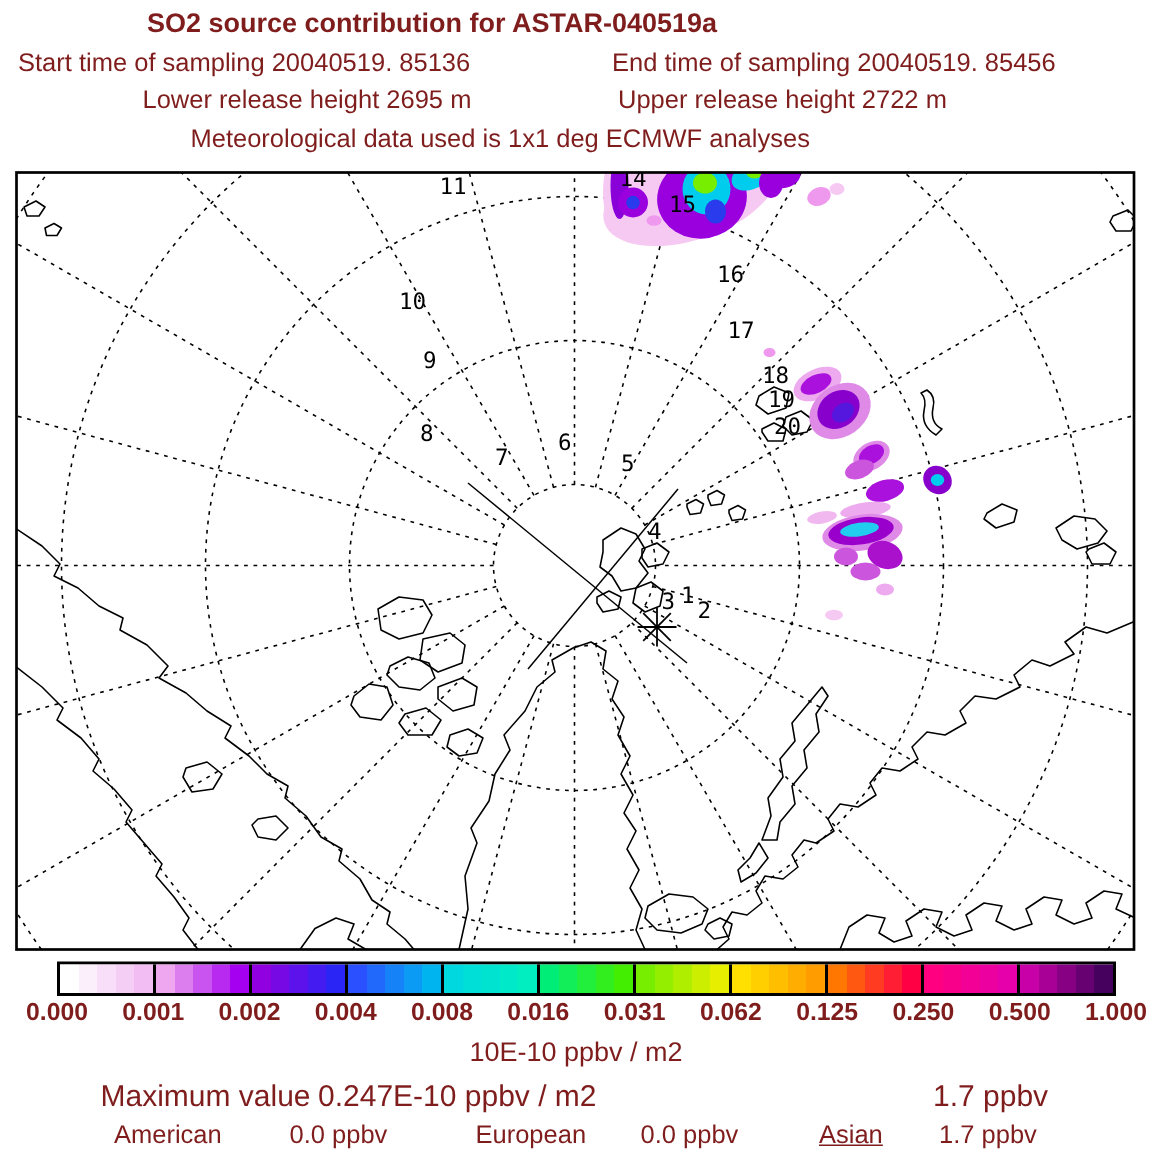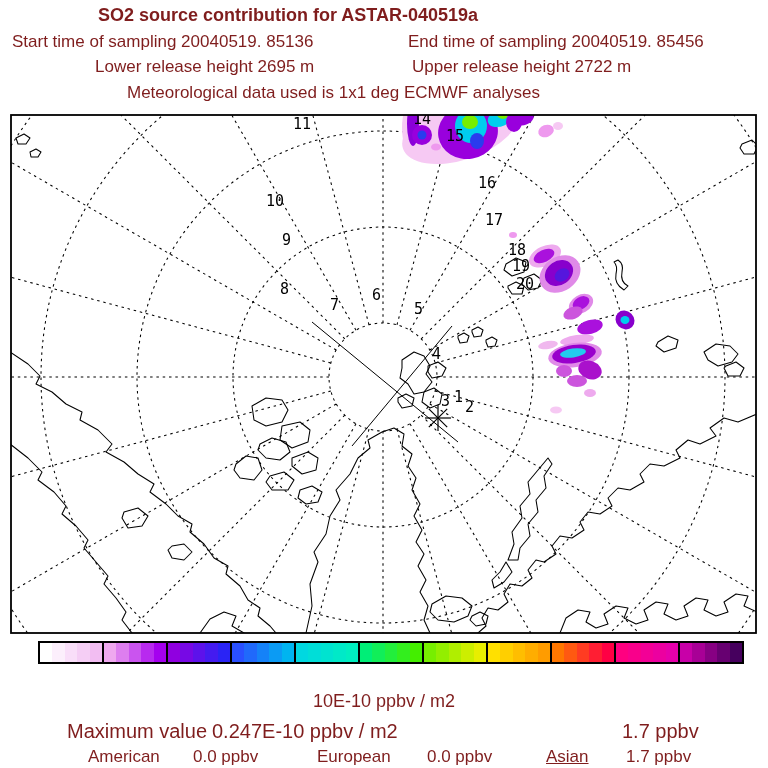--- a/index.html
+++ b/index.html
@@ -204,25 +204,39 @@
       <div class="cb-seg" style="background: linear-gradient(to right, rgb(144, 0, 224) 0%, rgb(144, 0, 224) 20%, rgb(119, 9, 229) 20%, rgb(119, 9, 229) 40%, rgb(93, 18, 235) 40%, rgb(93, 18, 235) 60%, rgb(68, 27, 240) 60%, rgb(68, 27, 240) 80%, rgb(42, 36, 245) 80%, rgb(42, 36, 245) 100%);"></div>
       <div class="cb-seg" style="background: linear-gradient(to right, rgb(42, 80, 255) 0%, rgb(42, 80, 255) 20%, rgb(32, 105, 251) 20%, rgb(32, 105, 251) 40%, rgb(21, 130, 248) 40%, rgb(21, 130, 248) 60%, rgb(11, 155, 244) 60%, rgb(11, 155, 244) 80%, rgb(0, 180, 240) 80%, rgb(0, 180, 240) 100%);"></div>
       <div class="cb-seg" style="background: linear-gradient(to right, rgb(0, 216, 224) 0%, rgb(0, 216, 224) 20%, rgb(0, 222, 216) 20%, rgb(0, 222, 216) 40%, rgb(0, 227, 208) 40%, rgb(0, 227, 208) 60%, rgb(0, 233, 200) 60%, rgb(0, 233, 200) 80%, rgb(0, 238, 192) 80%, rgb(0, 238, 192) 100%);"></div>
       <div class="cb-seg" style="background: linear-gradient(to right, rgb(0, 238, 119) 0%, rgb(0, 238, 119) 20%, rgb(17, 238, 89) 20%, rgb(17, 238, 89) 40%, rgb(34, 238, 60) 40%, rgb(34, 238, 60) 60%, rgb(51, 238, 30) 60%, rgb(51, 238, 30) 80%, rgb(68, 238, 0) 80%, rgb(68, 238, 0) 100%);"></div>
       <div class="cb-seg" style="background: linear-gradient(to right, rgb(119, 238, 0) 0%, rgb(119, 238, 0) 20%, rgb(147, 238, 0) 20%, rgb(147, 238, 0) 40%, rgb(176, 238, 0) 40%, rgb(176, 238, 0) 60%, rgb(204, 238, 0) 60%, rgb(204, 238, 0) 80%, rgb(232, 238, 0) 80%, rgb(232, 238, 0) 100%);"></div>
       <div class="cb-seg" style="background: linear-gradient(to right, rgb(255, 224, 0) 0%, rgb(255, 224, 0) 20%, rgb(255, 207, 0) 20%, rgb(255, 207, 0) 40%, rgb(255, 190, 0) 40%, rgb(255, 190, 0) 60%, rgb(255, 173, 0) 60%, rgb(255, 173, 0) 80%, rgb(255, 156, 0) 80%, rgb(255, 156, 0) 100%);"></div>
       <div class="cb-seg" style="background: linear-gradient(to right, rgb(255, 119, 0) 0%, rgb(255, 119, 0) 20%, rgb(255, 89, 17) 20%, rgb(255, 89, 17) 40%, rgb(255, 60, 34) 40%, rgb(255, 60, 34) 60%, rgb(255, 30, 51) 60%, rgb(255, 30, 51) 80%, rgb(255, 0, 68) 80%, rgb(255, 0, 68) 100%);"></div>
       <div class="cb-seg" style="background: linear-gradient(to right, rgb(255, 0, 128) 0%, rgb(255, 0, 128) 20%, rgb(249, 0, 139) 20%, rgb(249, 0, 139) 40%, rgb(243, 0, 150) 40%, rgb(243, 0, 150) 60%, rgb(236, 0, 160) 60%, rgb(236, 0, 160) 80%, rgb(230, 0, 171) 80%, rgb(230, 0, 171) 100%);"></div>
       <div class="cb-seg" style="background: linear-gradient(to right, rgb(200, 0, 168) 0%, rgb(200, 0, 168) 20%, rgb(168, 0, 150) 20%, rgb(168, 0, 150) 40%, rgb(135, 0, 131) 40%, rgb(135, 0, 131) 60%, rgb(103, 0, 113) 60%, rgb(103, 0, 113) 80%, rgb(70, 0, 94) 80%, rgb(70, 0, 94) 100%);"></div>
     </div>
+  <div class="ticks" id="cbticks">
+      <span class="cb-tick" style="left: 38px;">0.000</span>
+      <span class="cb-tick" style="left: 102.18px;">0.001</span>
+      <span class="cb-tick" style="left: 166.36px;">0.002</span>
+      <span class="cb-tick" style="left: 230.54px;">0.004</span>
+      <span class="cb-tick" style="left: 294.72px;">0.008</span>
+      <span class="cb-tick" style="left: 358.9px;">0.016</span>
+      <span class="cb-tick" style="left: 423.08px;">0.031</span>
+      <span class="cb-tick" style="left: 487.26px;">0.062</span>
+      <span class="cb-tick" style="left: 551.44px;">0.125</span>
+      <span class="cb-tick" style="left: 615.62px;">0.250</span>
+      <span class="cb-tick" style="left: 679.8px;">0.500</span>
+      <span class="cb-tick" style="left: 743.98px;">1.000</span>
+    </div>
   <div class="unit">10E-10 ppbv / m2</div>
 
   <span class="stat stat1" style="left:67px;">Maximum value</span>
   <span class="stat stat1" style="left:212px;">0.247E-10 ppbv / m2</span>
   <span class="stat stat1" style="left:622px;">1.7 ppbv</span>
 
-  <span class="stat stat2" style="left:88px;">American</span>
+  <span class="stat stat2" style="left:76px;">American</span>
   <span class="stat stat2" style="left:193px;">0.0 ppbv</span>
   <span class="stat stat2" style="left:317px;">European</span>
   <span class="stat stat2" style="left:427px;">0.0 ppbv</span>
   <span class="stat stat2" style="left:546px;text-decoration:underline;">Asian</span>
   <span class="stat stat2" style="left:626px;">1.7 ppbv</span>
 </div>
 
 </body></html>

